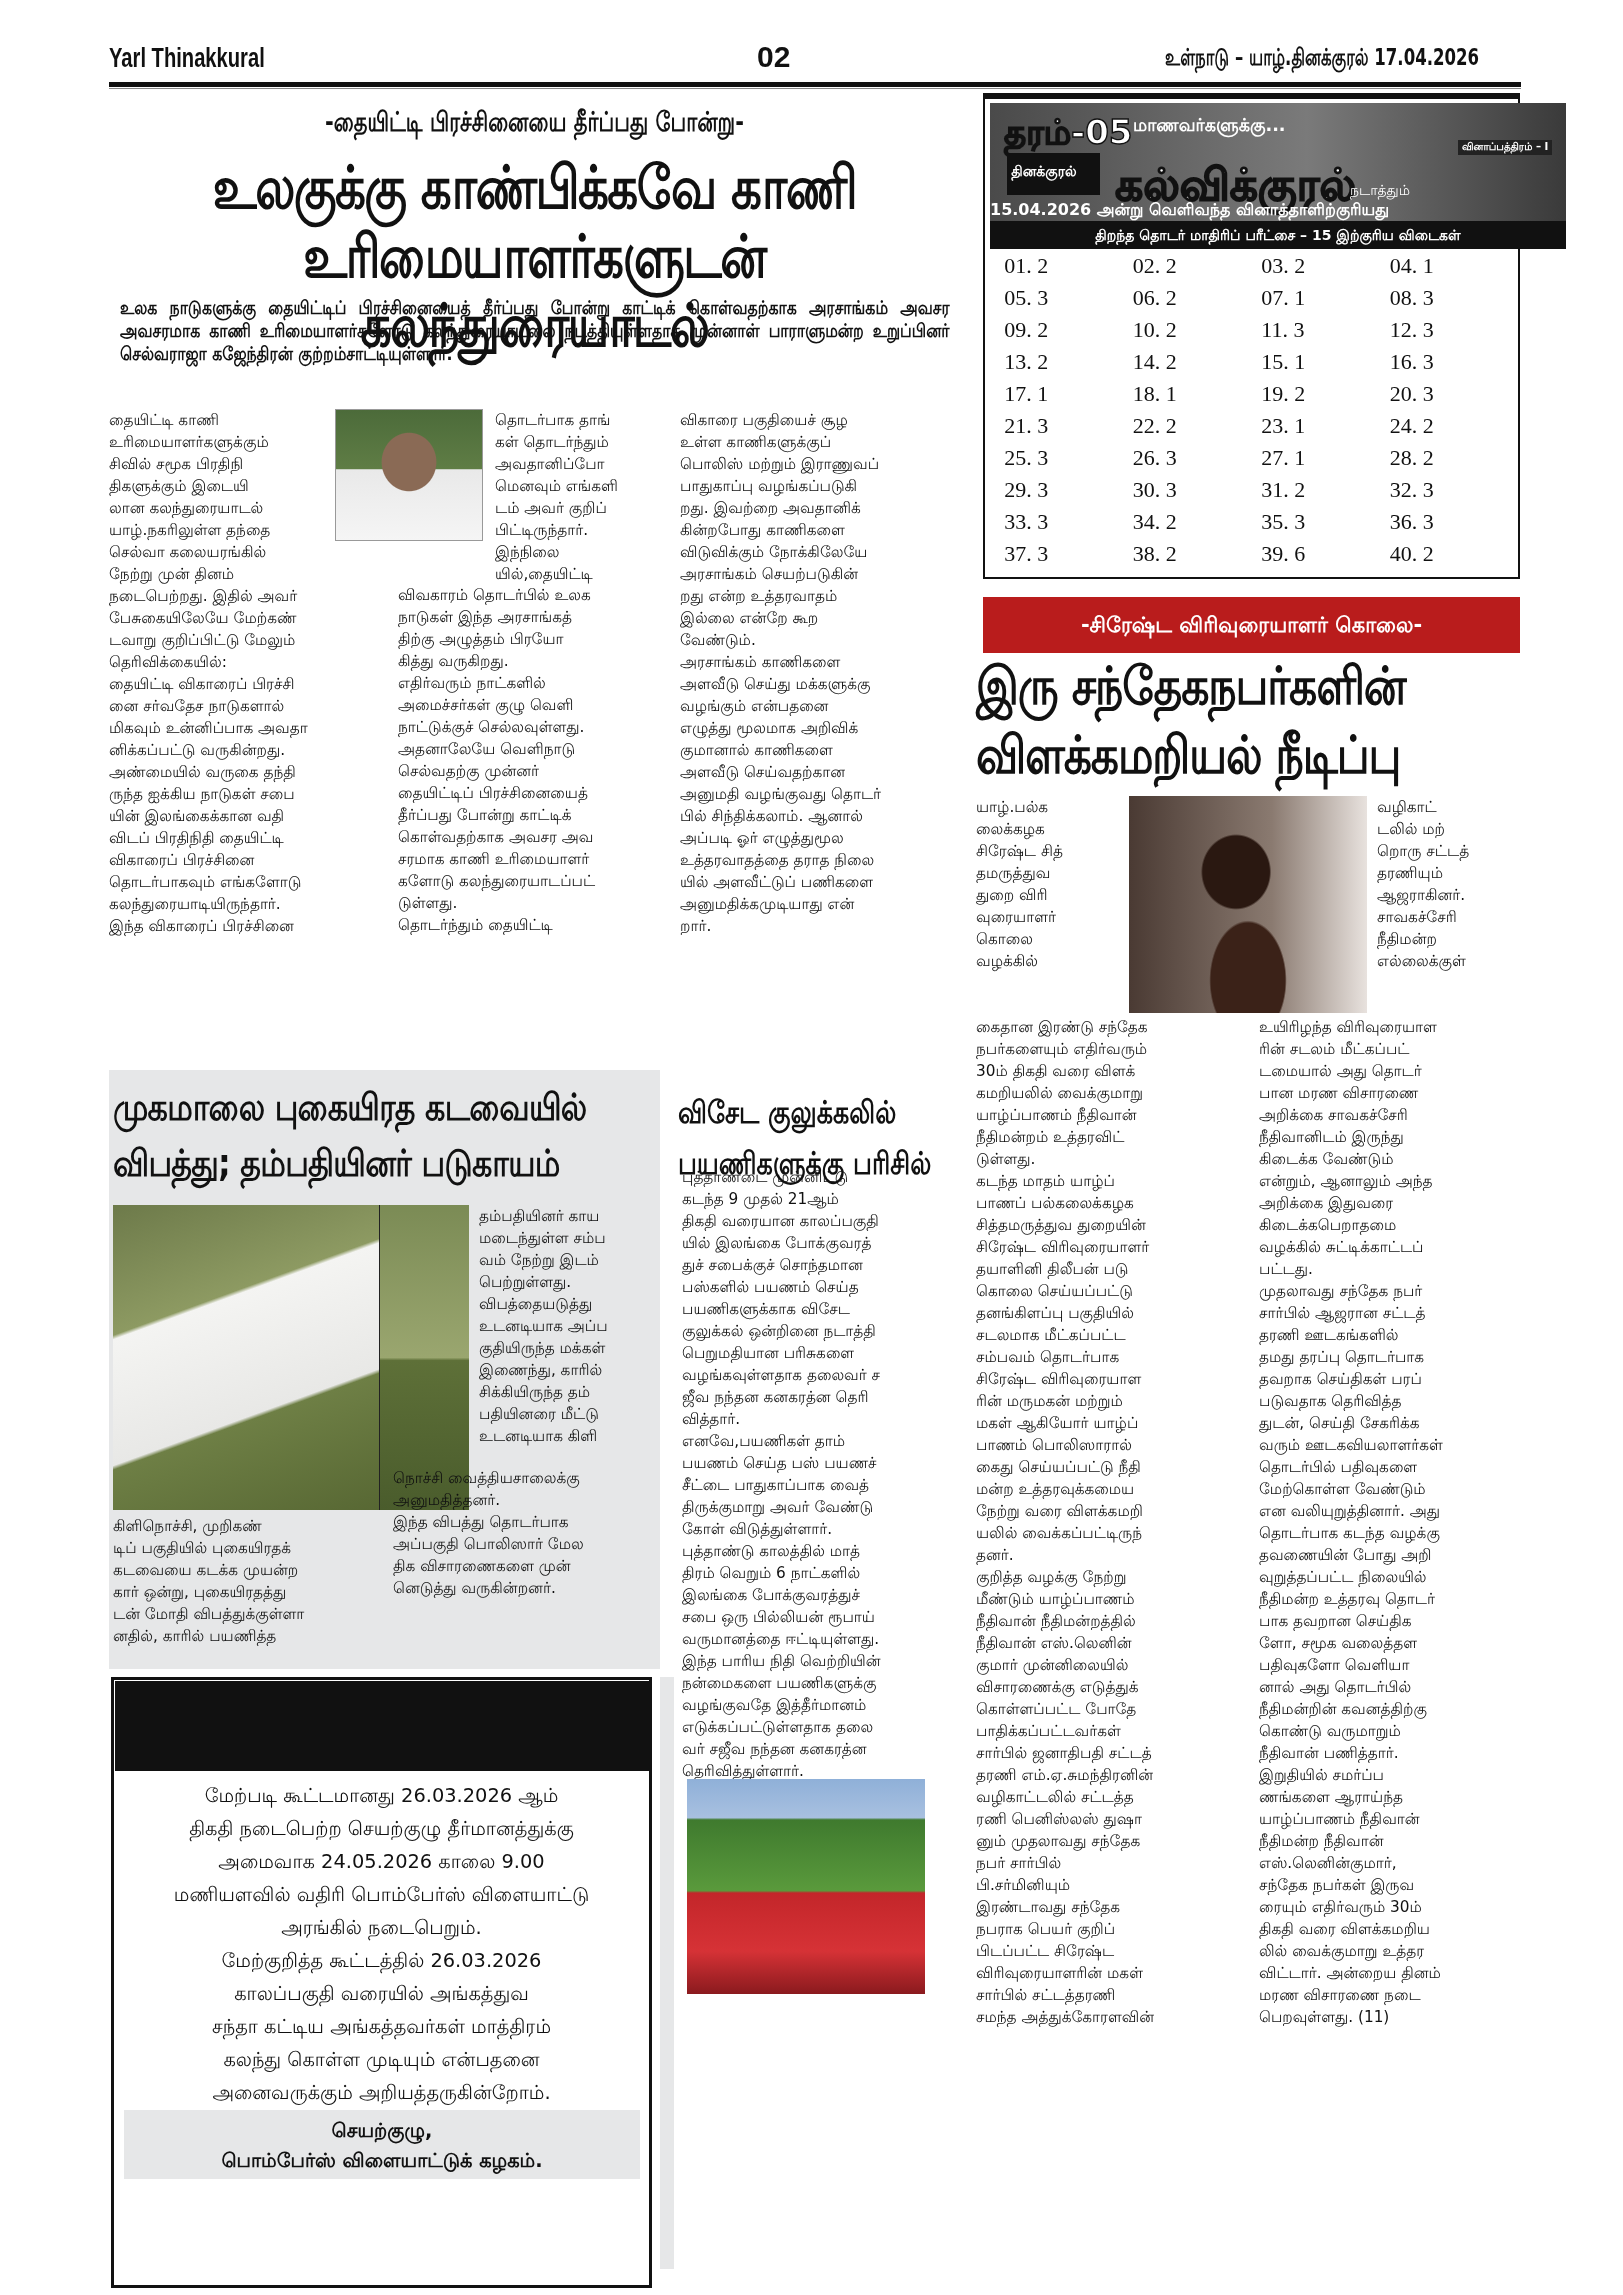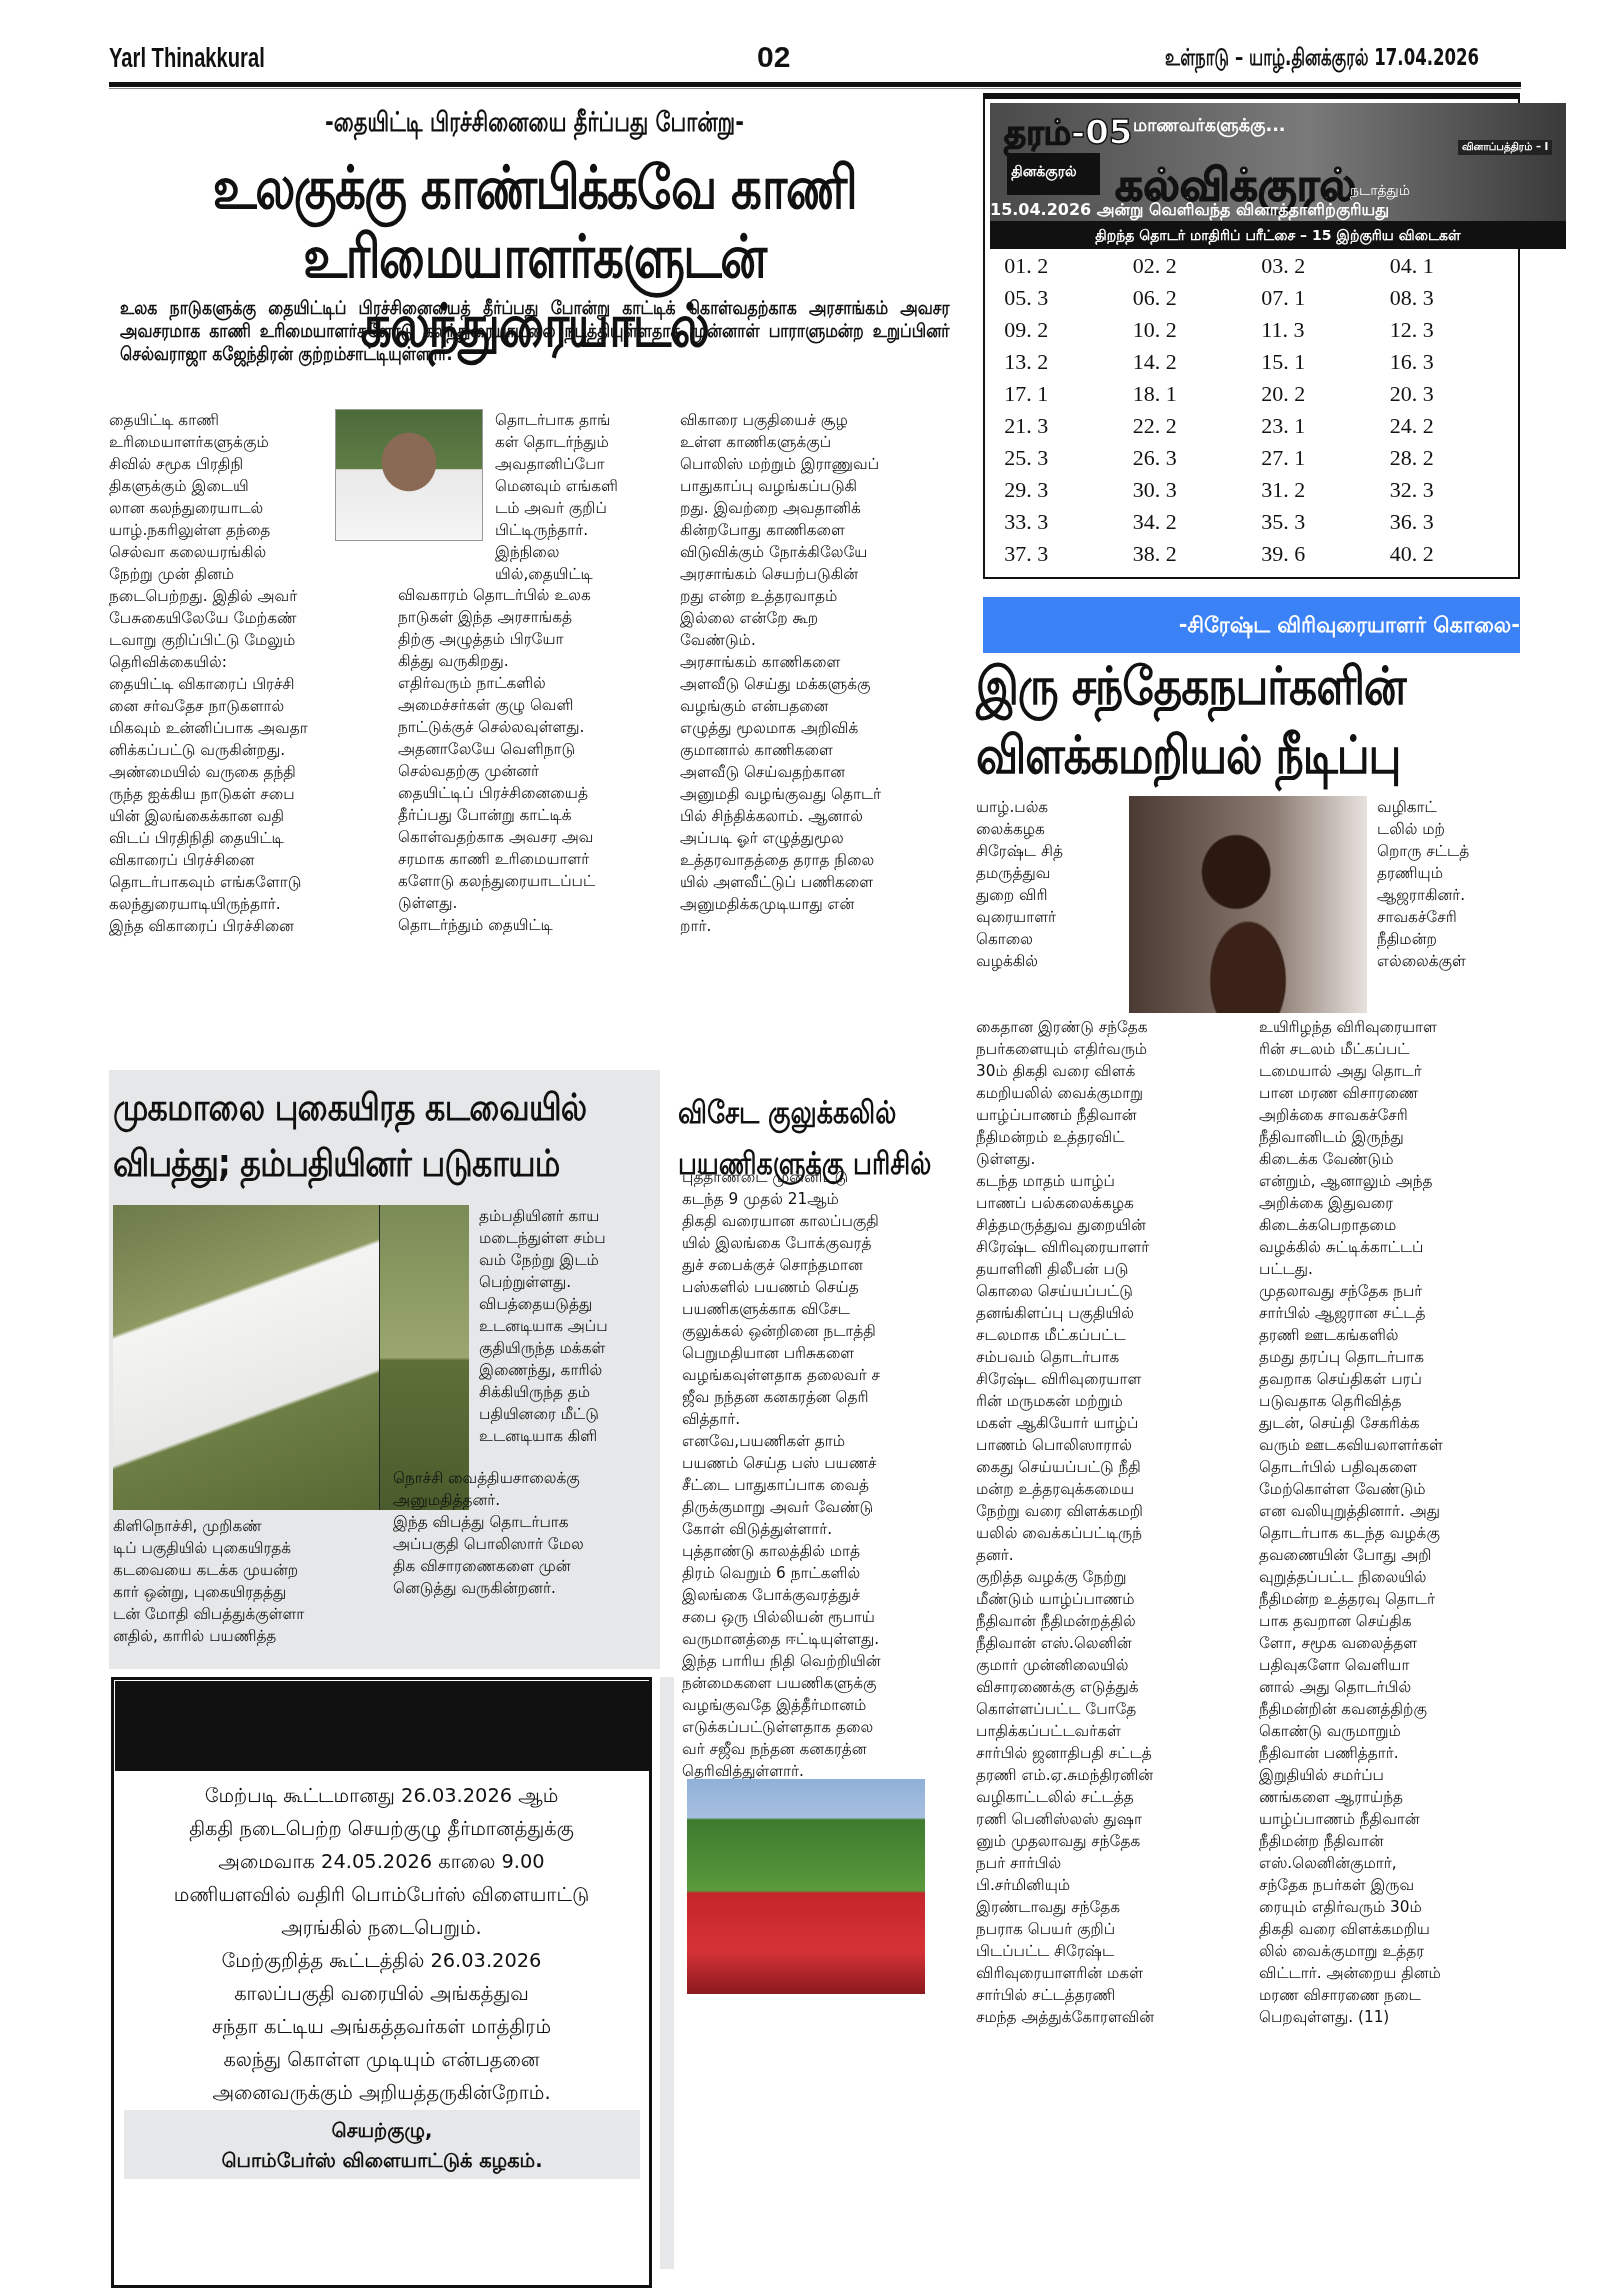--- a/index.html
+++ b/index.html
@@ -31,21 +31,21 @@
   .banner .t3 { position: absolute; right: 14px; top: 37px; font-size: 10.2px; font-weight: bold; color: #fff; background:#222; padding: 0.9px 3.7px; }
   .banner .logo { position: absolute; left: 16.7px; top: 50px; width: 93px; height: 42px; background: #111; color: #fff; font-size: 14px; font-weight: bold; padding: 10.2px 4.6px; }
   .banner .t4 { position: absolute; left: 125px; top: 56px; font-size: 44px; font-weight: bold; color: #fff; -webkit-text-stroke: 1.4px #111; }
   .banner .t5 { position: absolute; left: 360px; top: 79px; font-size: 14px; color: #fff; }
   .banner .t6 { position: absolute; left: 0; top: 97px; font-size: 16px; color: #fff; font-weight: bold; }
   .banner .t7 { position: absolute; left: 0; bottom: 0; width: 100%; height: 28px; background: #111; color: #fff; font-size: 14px; font-weight: bold; text-align: center; line-height: 28px; }
   .answers { left: 995px; top: 250px; width: 514px; display: grid; grid-template-columns: repeat(4, 1fr); row-gap: 0; font-family: "Liberation Serif", serif; font-size: 22px; }
   .answers div { height: 32px; line-height: 32px; padding-left: 9.3px; }
 
   
-  .blackbar { left: 983px; top: 597px; width: 537px; height: 56px; background: #3b82f6; color: #fff; font-size: 21px; font-weight: bold; text-align: right; line-height: 56px; }
+  .blackbar { left: 983px; top: 597px; width: 537px; height: 56px; background: #b91c1c; color: #fff; font-size: 21px; font-weight: bold; text-align: center; line-height: 56px; }
   .head2 { left: 976px; top: 652px; width: 546px; font-size: 52px; font-weight: bold; line-height: 69px; letter-spacing: -1.4px; transform: scaleX(0.85); transform-origin: left; white-space: nowrap; }
   .gavel { left: 1129px; top: 796px; width: 238px; height: 217px; background: radial-gradient(ellipse at 50% 85%, #3b2218 0 22%, transparent 23%), radial-gradient(ellipse at 45% 35%, #2a1811 0 18%, transparent 19%), linear-gradient(90deg,#4a3a33,#8a7a70 60%,#e8e2de); }
 
   
   .graybox { left: 109px; top: 1070px; width: 551px; height: 599px; background: #e6e7e8; }
   .head3 { left: 113px; top: 1080px; width: 546px; font-size: 37px; font-weight: bold; line-height: 56px; letter-spacing: -0.9px; transform: scaleX(0.86); transform-origin: left; white-space: nowrap; }
   .carphoto { left: 113px; top: 1205px; width: 356px; height: 305px; background: linear-gradient(160deg,#6d7a4a 0%,#8d9a62 30%,#f4f4f2 31%,#e8e8e6 60%,#6e7f45 61%,#52622f 100%); }
   .carphoto2 { left: 379px; top: 1205px; width: 90px; height: 305px; border-left: 1.9px solid #222; background: linear-gradient(180deg,#7b8b55 0%,#9aa66f 50%,#5e7038 51%,#4a5c2c 100%); }
 
   
@@ -175,21 +175,21 @@
   <div>09.  2</div>
   <div>10.  2</div>
   <div>11.  3</div>
   <div>12.  3</div>
   <div>13.  2</div>
   <div>14.  2</div>
   <div>15.  1</div>
   <div>16.  3</div>
   <div>17.  1</div>
   <div>18.  1</div>
-  <div>20.  2</div>
+  <div>19.  2</div>
   <div>20.  3</div>
   <div>21.  3</div>
   <div>22.  2</div>
   <div>23.  1</div>
   <div>24.  2</div>
   <div>25.  3</div>
   <div>26.  3</div>
   <div>27.  1</div>
   <div>28.  2</div>
   <div>29.  3</div>

